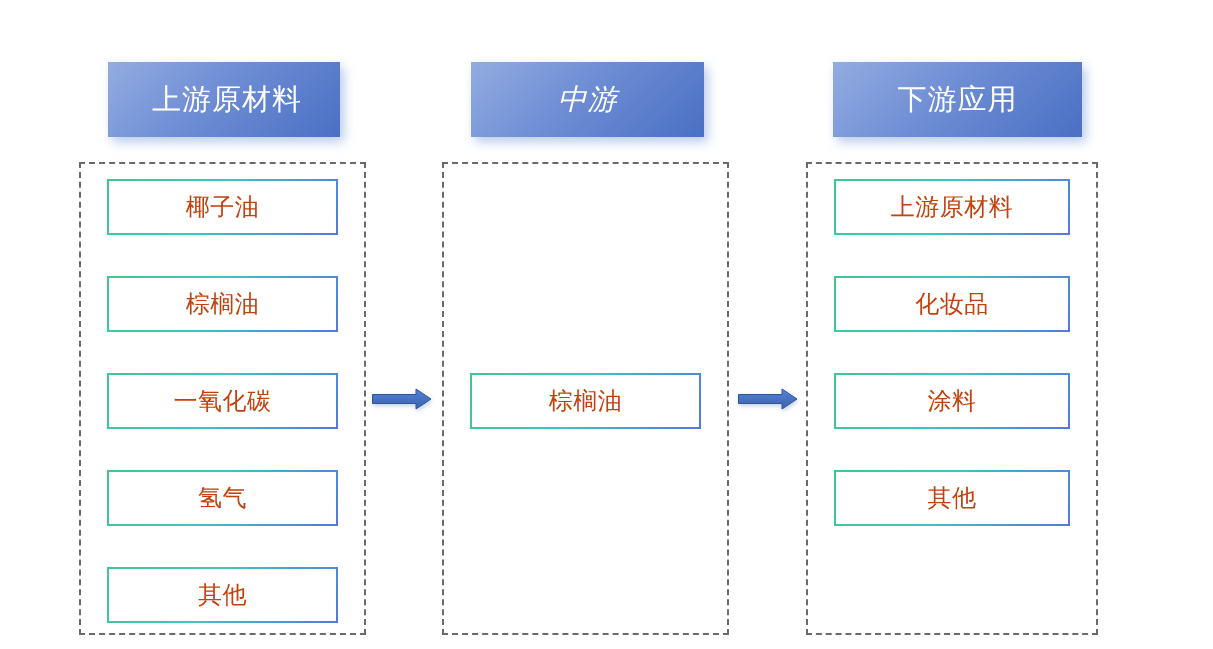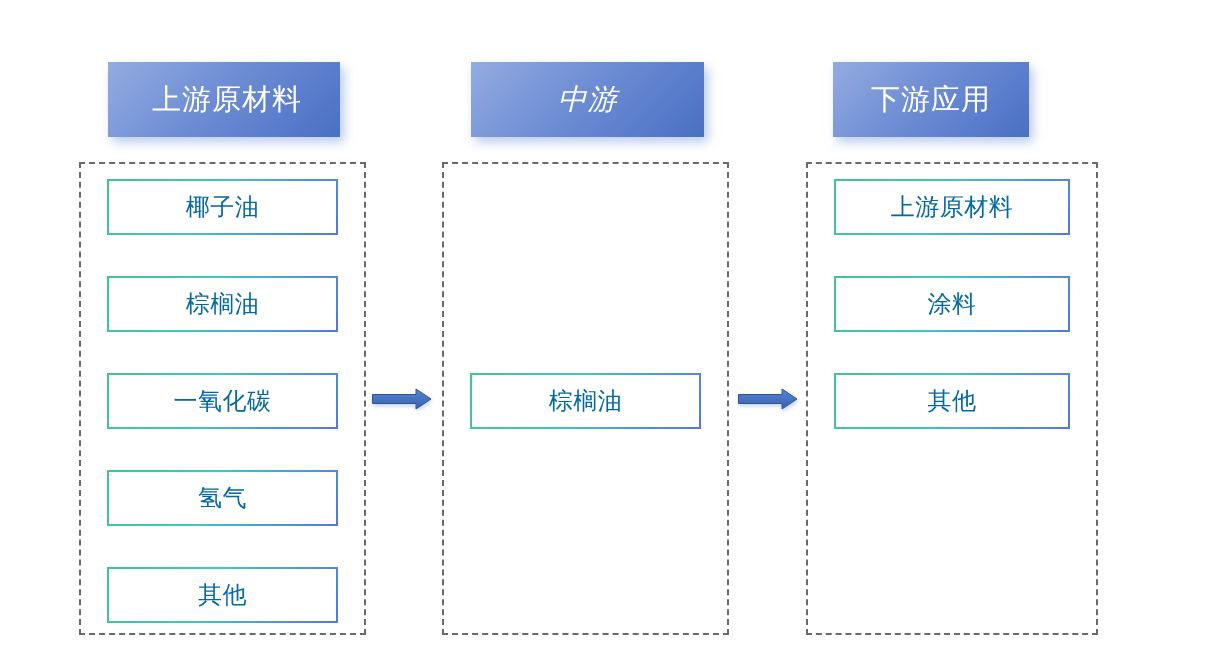--- a/index.html
+++ b/index.html
@@ -25,21 +25,21 @@
     color: #ffffff;
     font-size: 29px;
     letter-spacing: 1px;
     display: flex;
     align-items: center;
     justify-content: center;
     box-sizing: border-box;
   }
   .header-1 { left: 108px; width: 232px; padding-left: 6px; }
   .header-2 { left: 471px; width: 233px; font-style: italic; }
-  .header-3 { left: 833px; width: 196px; }
+  .header-3 { left: 833px; width: 249px; }
   
   .group {
     position: absolute;
     top: 162px;
     height: 473px;
     border: 2px dashed #6a6a6a;
     box-sizing: border-box;
     display: flex;
     flex-direction: column;
     padding: 15px 26px 14px 26px;
@@ -54,21 +54,21 @@
     height: 56px;
     min-height: 56px;
     background: #ffffff;
     border: 2px solid transparent;
     border-image: linear-gradient(120deg, #3EC78E 0%, #3FC6C0 45%, #5577E0 100%) 1;
     box-sizing: border-box;
     display: flex;
     align-items: center;
     justify-content: center;
     font-size: 24px;
-    color: #0369a1;
+    color: #c2410c;
     letter-spacing: 0.5px;
   }
   .mid-item { margin-top: 194px; }
   
   .arrow {
     position: absolute;
     top: 388px;
     width: 60px;
     height: 22px;
     filter: drop-shadow(1px 2px 2px rgba(120, 150, 200, 0.45));
@@ -93,20 +93,21 @@
     <div class="item">氢气</div>
     <div class="item">其他</div>
   </div>
 
   <div class="group group-2">
     <div class="item mid-item">棕榈油</div>
   </div>
 
   <div class="group group-3">
     <div class="item">上游原材料</div>
+    <div class="item">化妆品</div>
     <div class="item">涂料</div>
     <div class="item">其他</div>
   </div>
 
   <div class="arrow arrow-1">
     <svg viewBox="0 0 60 22" xmlns="http://www.w3.org/2000/svg" aria-hidden="true">
       <defs>
         <linearGradient id="ag1" x1="0" y1="0" x2="0" y2="1">
           <stop offset="0" stop-color="#5583D6"></stop>
           <stop offset="1" stop-color="#3A62AD"></stop>

